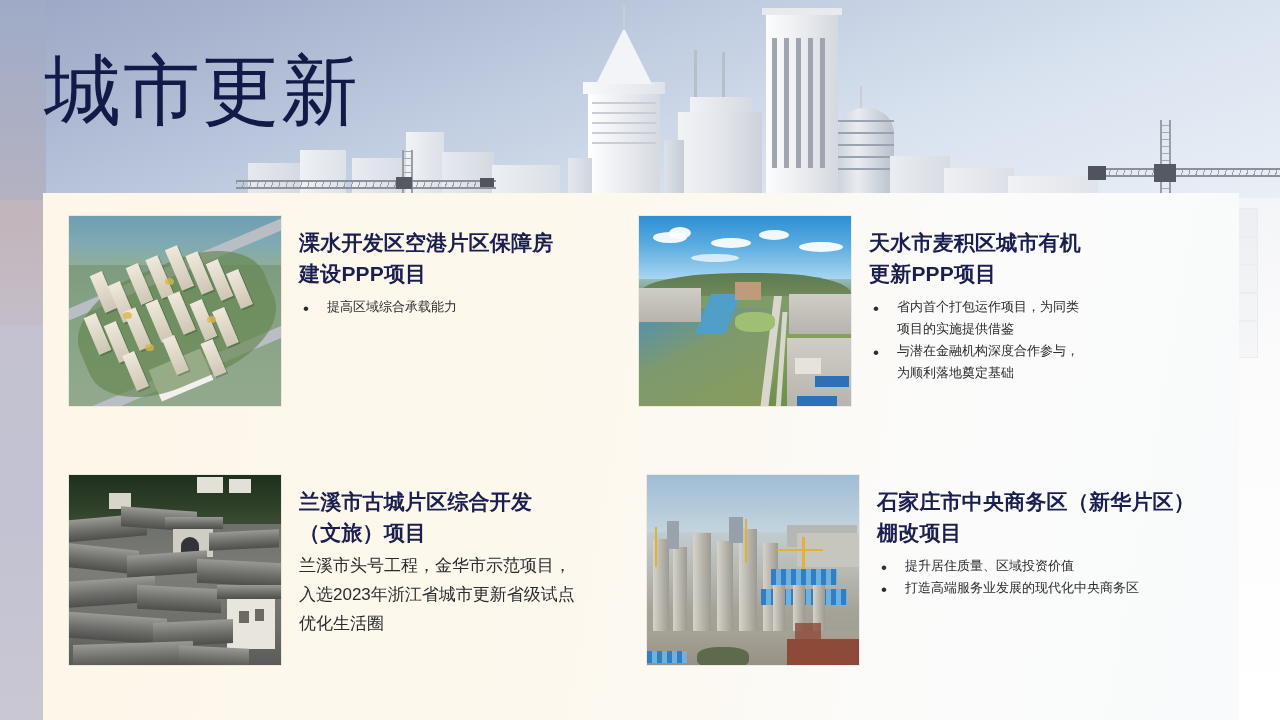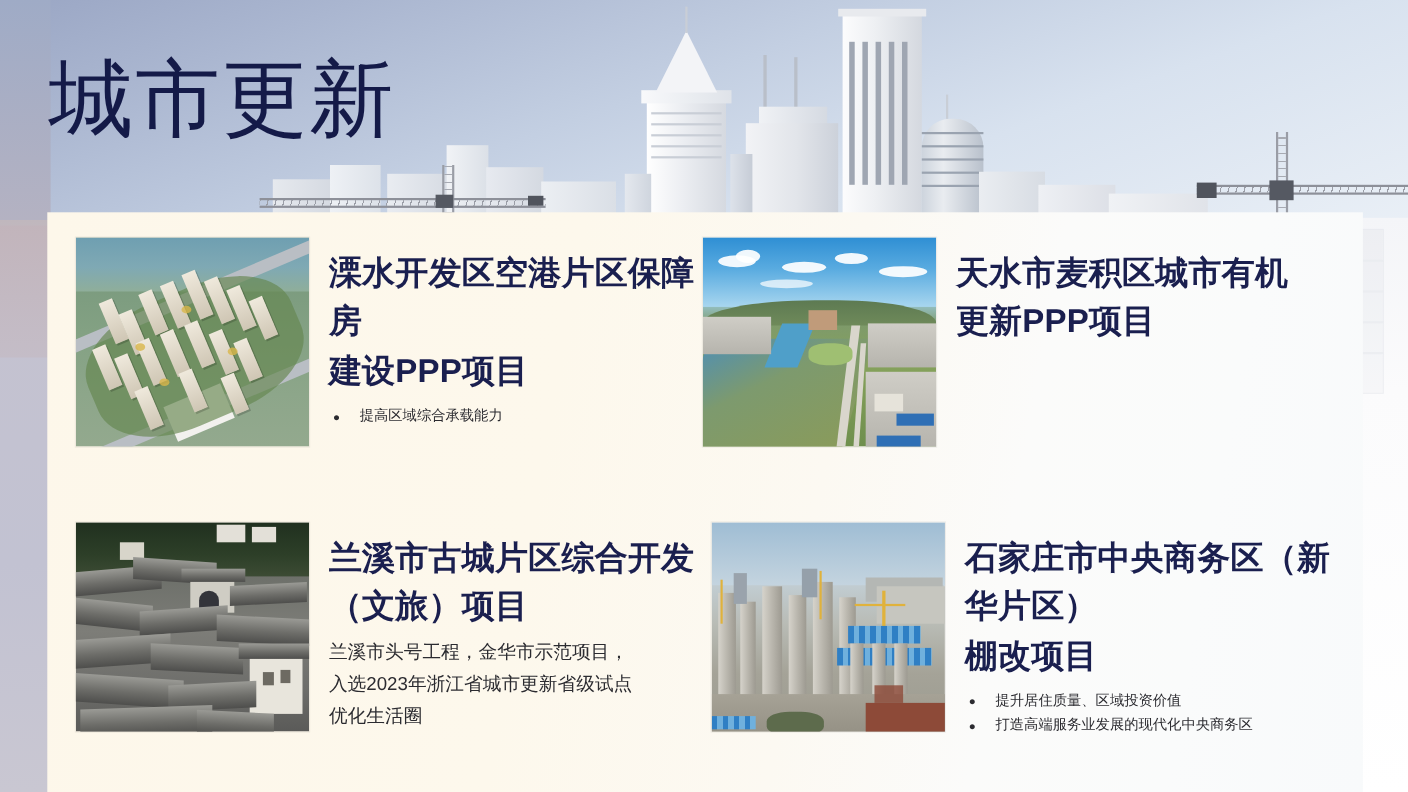--- a/index.html
+++ b/index.html
@@ -68,21 +68,21 @@
   }
   .card { position:absolute; display:flex; }
   .card-img {
     flex:0 0 auto; width:214px; height:192px;
     border:1px solid rgba(0,0,0,.06);
     position:relative; overflow:hidden;
   }
   .card-body { margin-left:17px; flex:1 1 auto; padding-top:12px; }
 
   .card-title {
-    font-size:30px; font-weight:bold; color:#1a1f4f;
+    font-size:21px; font-weight:bold; color:#1a1f4f;
     line-height:1.48; letter-spacing:.2px; white-space:pre-line;
   }
   .bullets { list-style:none; margin-top:7px; }
   .bullets li {
     position:relative; padding-left:28px; font-size:13px; color:#2b2b30;
     line-height:1.70; white-space:pre-line;
   }
   .bullets li:before {
     content:"•"; position:absolute; left:4px; top:-1px; font-size:17px; color:#2b2b30;
   }
@@ -299,20 +299,26 @@
             <div class="town" style="left:96px;top:66px;width:26px;height:18px;background:#c09b7a;"></div>
             <div class="bluroof" style="left:176px;top:160px;width:34px;height:11px;"></div>
             <div class="bluroof" style="left:158px;top:180px;width:40px;height:12px;"></div>
             <div class="town" style="left:156px;top:142px;width:26px;height:16px;background:#e6e3da;"></div>
             <div class="ph-layer" style="left:96px;top:96px;width:40px;height:20px;background:#9fbf72;border-radius:40%;"></div>
           </div>
         </div>
         <div class="card-body">
           <div class="card-title">天水市麦积区城市有机
 更新PPP项目</div>
+          <ul class="bullets">
+            <li>省内首个打包运作项目，为同类
+项目的实施提供借鉴</li>
+            <li>与潜在金融机构深度合作参与，
+为顺利落地奠定基础</li>
+          </ul>
         </div>
       </div>
 
       <div class="card" style="left:0px;top:259px;width:570px;">
         <div class="card-img">
           <div class="ph p3">
             <div class="trees"></div>
             <div class="wall" style="left:128px;top:2px;width:26px;height:16px;"></div>
             <div class="wall" style="left:160px;top:4px;width:22px;height:14px;"></div>
             <div class="wall" style="left:40px;top:18px;width:22px;height:16px;background:#d8d5ca;"></div>

